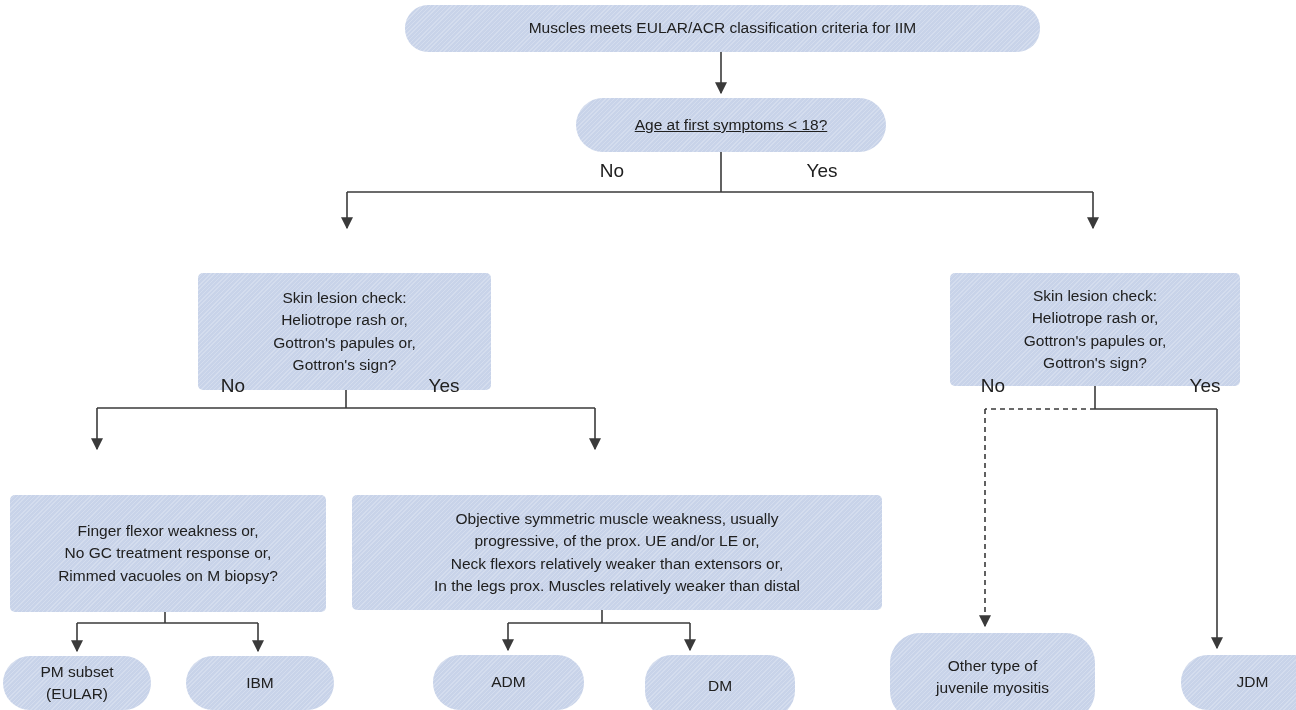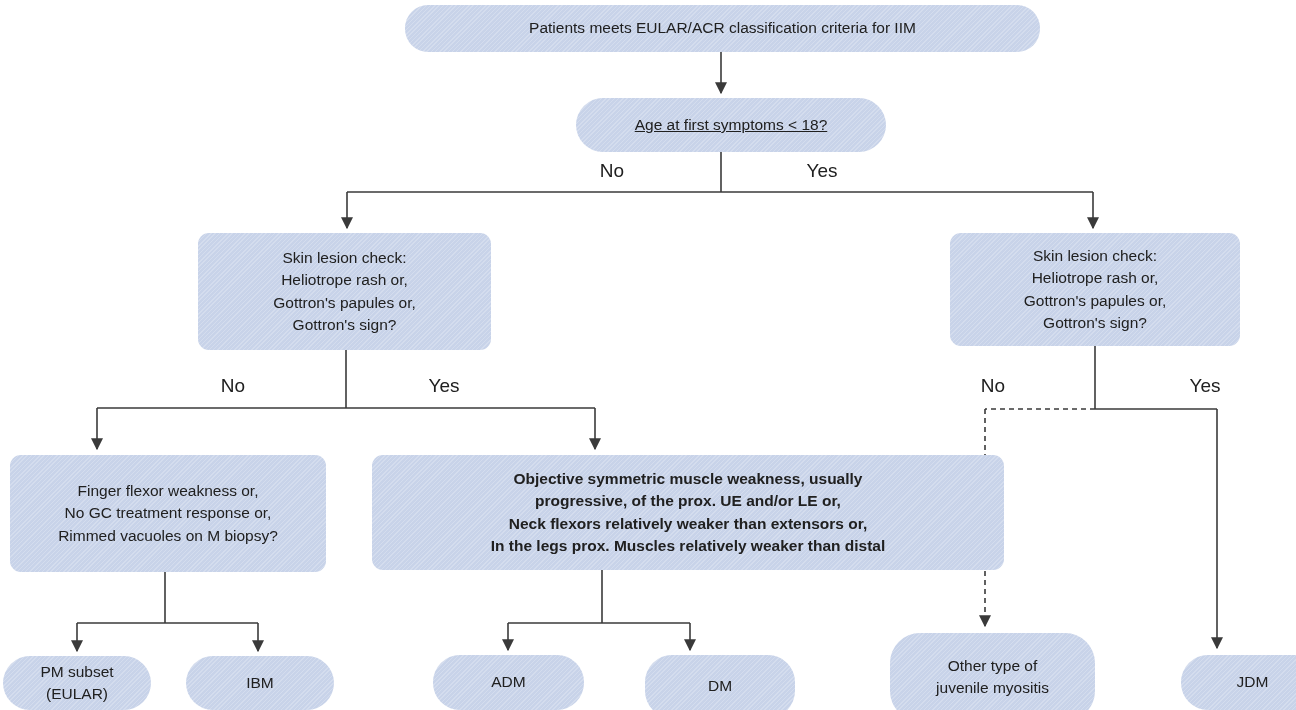--- a/index.html
+++ b/index.html
@@ -39,21 +39,21 @@
     border-radius: 26px;
     display: flex;
     align-items: center;
     justify-content: center;
     text-align: center;
     white-space: pre-line;
     font-size: 15.5px;
     line-height: 1.45;
     padding: 4px 10px;
   }
-  .node.big-radius { border-radius: 11px; }
+  .node.big-radius { border-radius: 5px; margin-top: 40px; }
   .edge-label {
     position: absolute;
     transform: translate(-50%, -50%);
     font-size: 19px;
     white-space: nowrap;
   }
 </style>
 </head>
 <body>
 
@@ -88,39 +88,39 @@
     <path d="M508,623 V650" marker-end="url(#arrowhead)"></path>
     <path d="M690,623 V650" marker-end="url(#arrowhead)"></path>
 
     <path d="M1095,346 V409"></path>
     <path d="M1095,409 H1217"></path>
     <path d="M1217,409 V648" marker-end="url(#arrowhead)"></path>
     <path class="dashed" d="M1095,409 H985"></path>
     <path class="dashed" d="M985,409 V626" marker-end="url(#arrowhead)"></path>
   </svg>
 
-  <div class="node" style="left:405px; top:5px; width:635px; height:47px; border-radius:23px;">Patients meets EULAR/ACR classification criteria for IIM</div>
+  <div class="node" style="left:405px; top:5px; width:635px; height:47px; border-radius:23px;">Muscles meets EULAR/ACR classification criteria for IIM</div>
 
   <div class="node" style="left:576px; top:98px; width:310px; height:54px; border-radius:27px;text-decoration:underline;">Age at first symptoms &lt; 18?</div>
 
   <div class="node big-radius" style="left:198px; top:233px; width:293px; height:117px;">Skin lesion check:
 Heliotrope rash or,
 Gottron's papules or,
 Gottron's sign?</div>
 
   <div class="node big-radius" style="left:950px; top:233px; width:290px; height:113px;">Skin lesion check:
 Heliotrope rash or,
 Gottron's papules or,
 Gottron's sign?</div>
 
   <div class="node big-radius" style="left:10px; top:455px; width:316px; height:117px;">Finger flexor weakness or,
 No GC treatment response or,
 Rimmed vacuoles on M biopsy?</div>
 
-  <div class="node big-radius" style="left:372px; top:455px; width:632px; height:115px;font-weight:bold;">Objective symmetric muscle weakness, usually
+  <div class="node big-radius" style="left:352px; top:455px; width:530px; height:115px;">Objective symmetric muscle weakness, usually
 progressive, of the prox. UE and/or LE or,
 Neck flexors relatively weaker than extensors or,
 In the legs prox. Muscles relatively weaker than distal</div>
 
   <div class="node" style="left:3px; top:656px; width:148px; height:54px; border-radius:27px;">PM subset
 (EULAR)</div>
 
   <div class="node" style="left:186px; top:656px; width:148px; height:54px; border-radius:27px;">IBM</div>
 
   <div class="node" style="left:433px; top:655px; width:151px; height:55px; border-radius:27px;">ADM</div>

